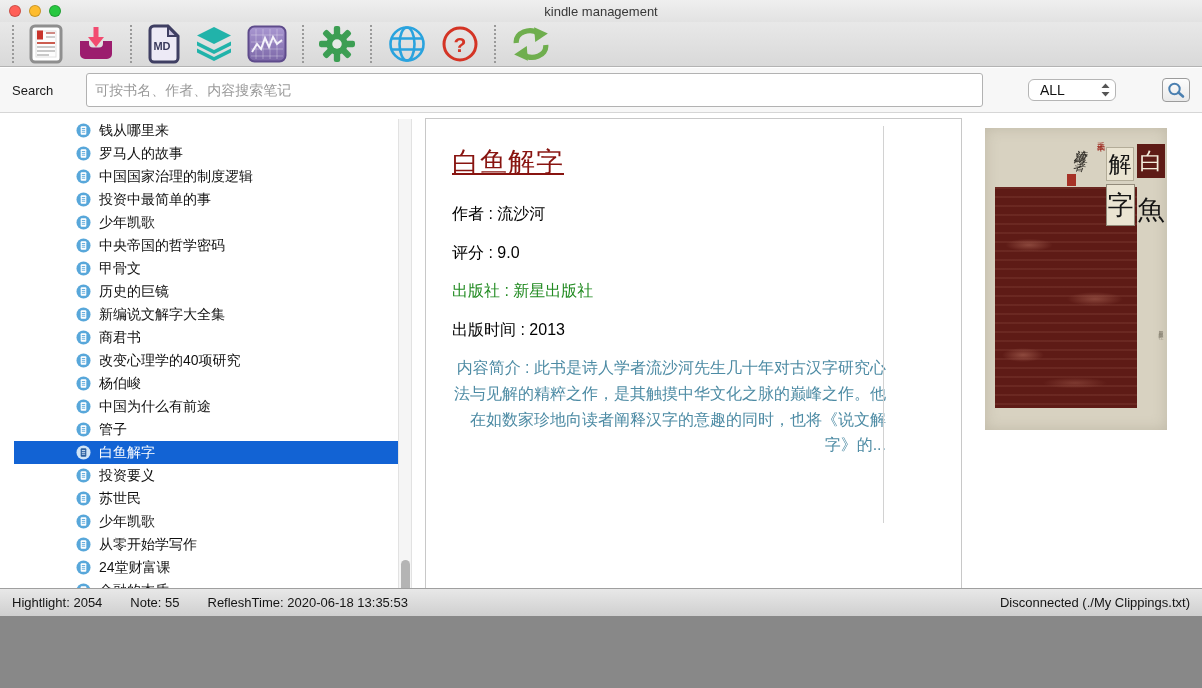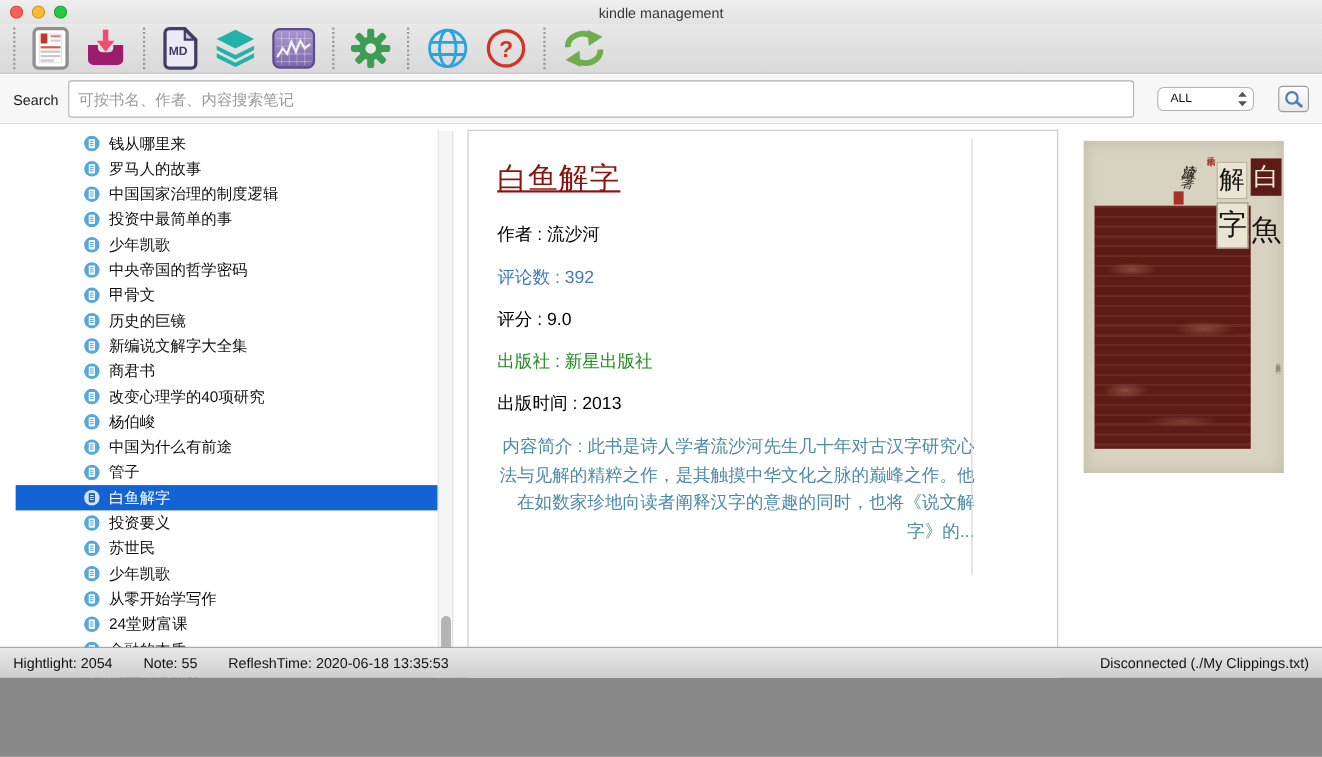--- a/index.html
+++ b/index.html
@@ -13,25 +13,25 @@
   .light.red{background:#ff5f57}.light.yellow{background:#febc2e}.light.green{background:#28c840}
   .win-title{position:absolute;left:0;right:0;text-align:center;font-size:13px;color:#383838;}
 
   
   .toolbar{position:absolute;left:0;top:22px;width:100%;height:45px;background:linear-gradient(#e8e8e8,#d9d9d9);border-bottom:1px solid #b3b3b3;display:flex;align-items:center;padding-left:4px;}
   .tb-sep{width:1px;height:38px;border-left:2px dotted #9a9a9a;margin:0 8px;}
   .tb-ic{display:flex;align-items:center;justify-content:center;margin:0 7px;}
   .tb-ic svg{display:block;}
 
   
-  .searchbar{position:absolute;left:0;top:68px;width:100%;height:45px;background:#f7f7f7;border-bottom:1px solid #d6d6d6;display:flex;align-items:center;padding:0 12px;}
+  .searchbar{position:absolute;left:0;top:68px;width:100%;height:45px;background:#f7f7f7;border-bottom:1px solid #d6d6d6;display:flex;align-items:center;padding:0 12px;gap:24px;}
   .search-label{font-size:13px;color:#1b1b1b;margin-right:9px;}
   .search-input{flex:1;height:22px;border:1px solid #b2b2b2;border-radius:3px;background:#fff;font-size:14px;padding:16px 8px;color:#222;cursor:text;outline:none;}
   .search-input::placeholder{color:#9a9a9a;}
-  .filter-select{width:88px;height:22px;margin-left:21px;background:#fff;border:1px solid #b5b5b5;border-radius:6px;display:flex;align-items:center;padding:0 5px 0 11px;font-size:11px;color:#111;cursor:pointer;}
+  .filter-select{width:88px;height:22px;margin-left:21px;background:#fff;border:1px solid #b5b5b5;border-radius:6px;display:flex;align-items:center;padding:0 5px 0 11px;font-size:14px;color:#111;cursor:pointer;}
   .filter-select span{flex:1;}
   .search-btn{width:28px;height:24px;margin-left:22px;border:1px solid #9c9c9c;border-radius:4px;background:linear-gradient(#fdfdfd,#e9e9e9);display:flex;align-items:center;justify-content:center;cursor:pointer;}
 
   
   .main{position:absolute;left:0;top:113px;width:100%;height:547px;background:#fff;}
 
   .list-panel{position:absolute;left:14px;top:6px;width:384px;height:539px;overflow:hidden;}
   .row{height:23px;display:flex;align-items:center;padding-left:62px;cursor:pointer;white-space:nowrap;}
   .row-label{margin-left:8px;font-size:14px;color:#101010;}
   .row.selected{background:#1263d4;}
@@ -461,21 +461,20 @@
 
     <div class="list-scrollbar">
       <div class="list-scroll-thumb"></div>
     </div>
 
     <div class="detail-panel">
       <a class="detail-title" style="color: rgb(136, 20, 16);">白鱼解字</a>
       <div class="detail-fields" id="detail-fields">
   <p class="field" style="color: rgb(0, 0, 0);">作者 : 流沙河</p>
 
-  <p class="field" style="color: rgb(68, 120, 188);">评论数 : 392</p>
 
   <p class="field" style="color: rgb(0, 0, 0);">评分 : 9.0</p>
 
   <p class="field" style="color: rgb(34, 139, 34);">出版社 : 新星出版社</p>
 
   <p class="field" style="color: rgb(0, 0, 0);">出版时间 : 2013</p>
 
   <p class="field" style="color: rgb(77, 139, 164); text-align: right;">内容简介 : 此书是诗人学者流沙河先生几十年对古汉字研究心法与见解的精粹之作，是其触摸中华文化之脉的巅峰之作。他在如数家珍地向读者阐释汉字的意趣的同时，也将《说文解字》的...</p>
 </div>
       <div class="detail-divider"></div>

